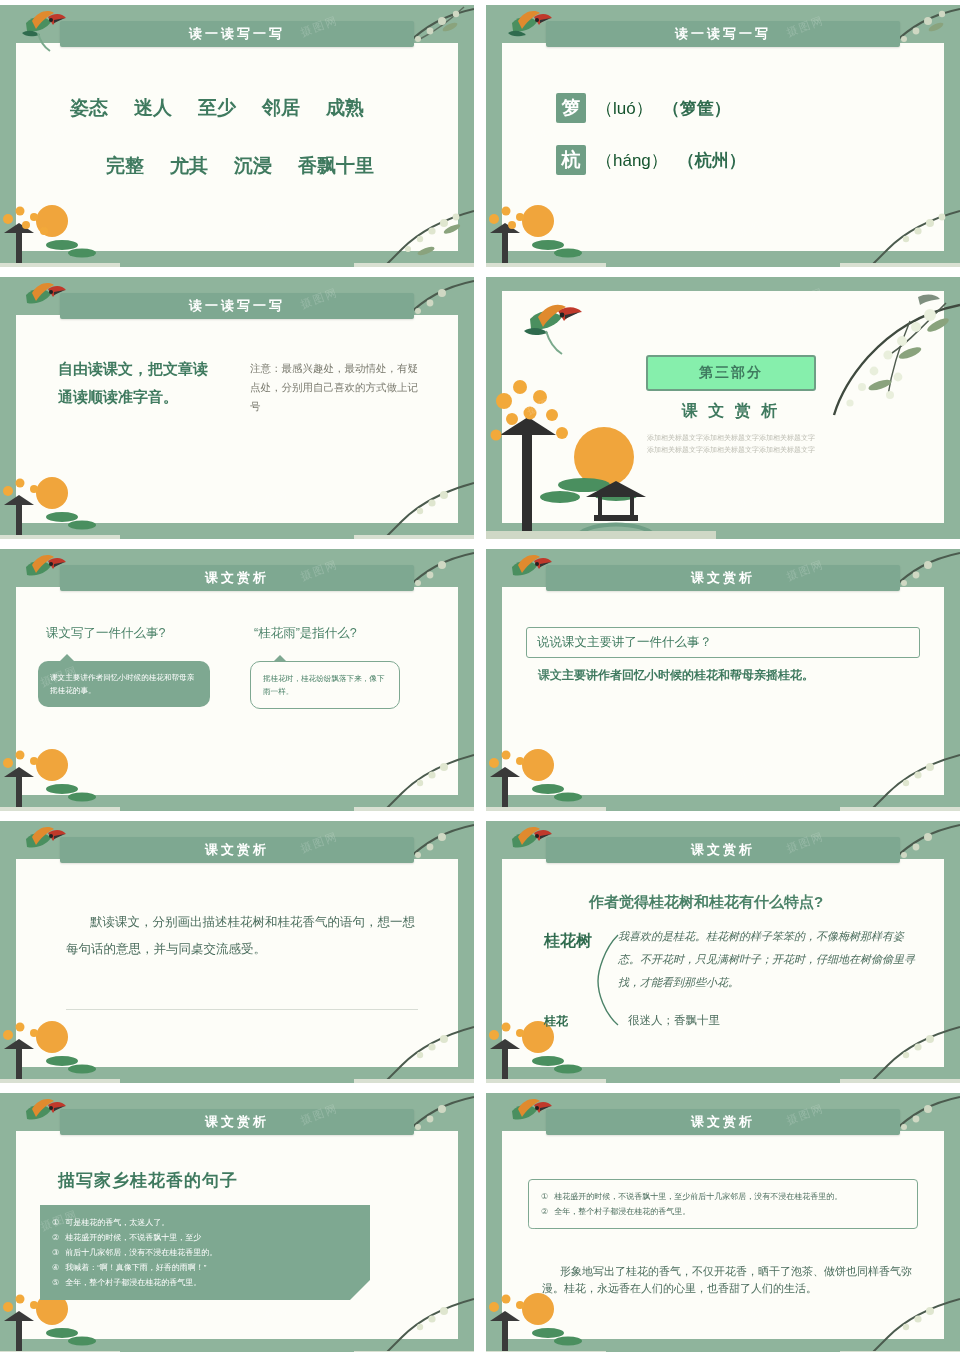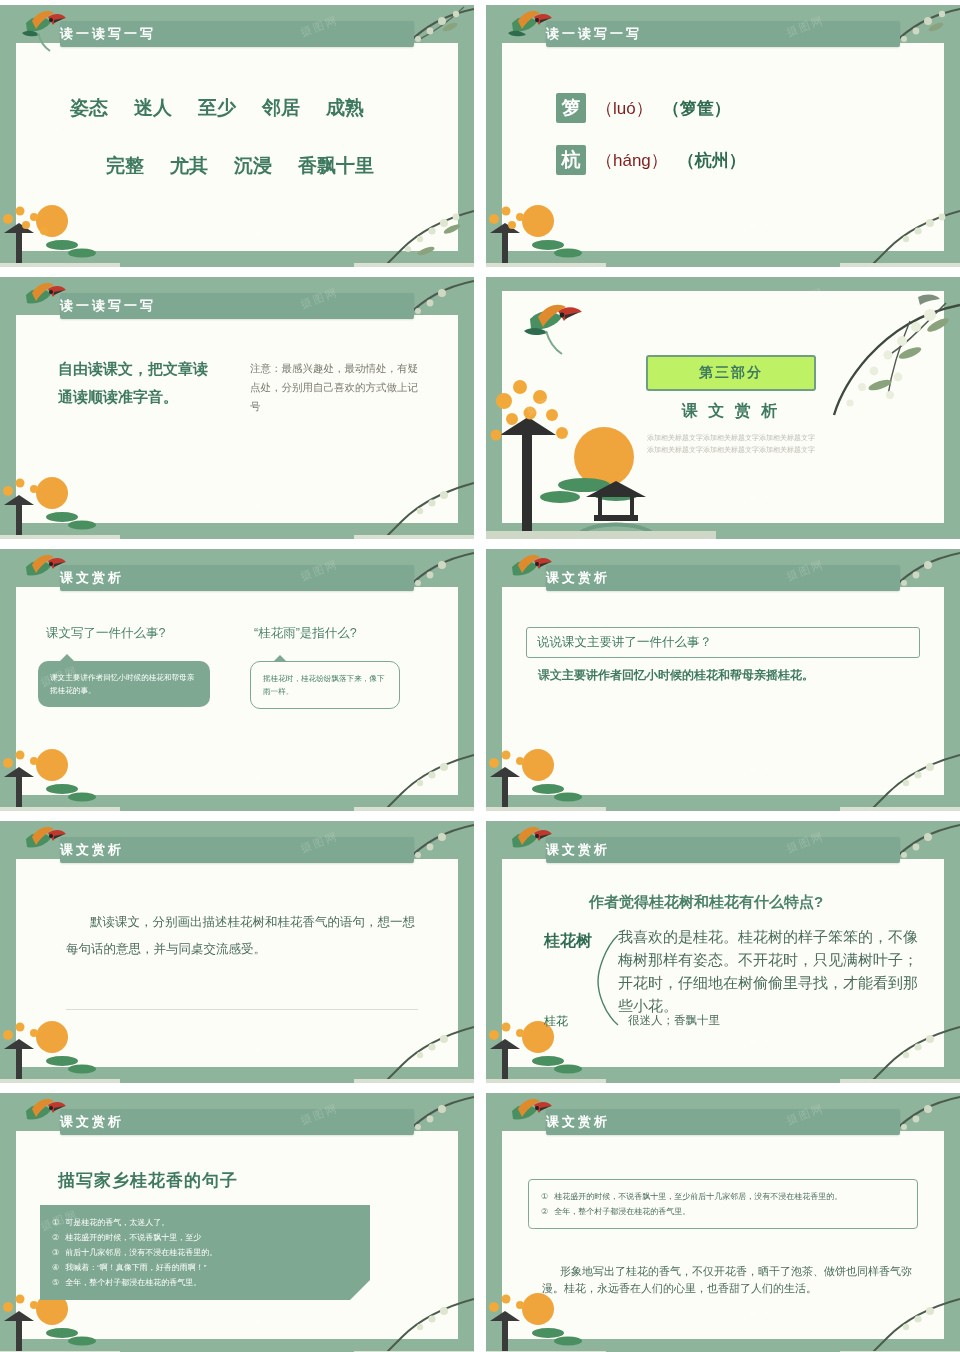--- a/index.html
+++ b/index.html
@@ -49,21 +49,21 @@
     top: 14px;
   }
   
   .banner {
     position: absolute;
     left: 60px; right: 60px; top: 16px;
     height: 26px;
     background: #7ea891;
     border-radius: 2px;
     z-index: 4;
-    display: flex; align-items: center; justify-content: flex-start;
+    display: flex; align-items: center; justify-content: center;
     box-shadow: 0 1px 2px rgba(0,0,0,0.12);
   }
   .banner-text {
     color: #fff; font-size: 13px; font-weight: bold; letter-spacing: 3px;
   }
 
   
   .bird {
     position: absolute; left: 18px; top: 2px; width: 52px; height: 46px; z-index: 5;
   }
@@ -89,41 +89,41 @@
 
   .pinyin-line {
     display: flex; align-items: center; gap: 10px;
     margin-bottom: 22px;
   }
   .char-box {
     width: 30px; height: 30px; background: #6f9e85; color: #fff;
     display: flex; align-items: center; justify-content: center;
     font-size: 19px; font-weight: bold; border-radius: 2px;
   }
-  .pinyin { color: #7f1d1d; font-size: 17px; text-align: center; }
+  .pinyin { color: #14532d; font-size: 17px; text-align: center; }
   .word { color: #2f6b4e; font-size: 17px; font-weight: bold; }
 
   .read-block {
     position: absolute; left: 58px; top: 78px; width: 150px;
     color: #3f7a5f; font-size: 15px; font-weight: bold; line-height: 28px;
   }
   .note-block {
     position: absolute; left: 250px; top: 82px; width: 170px;
     color: #7a7a6e; font-size: 10.5px; line-height: 19px;
   }
 
   
   .sec-box {
     position: absolute; left: 160px; top: 78px; width: 170px;
     text-align: center;
   }
   .sec-tag {
     border: 2px solid #6f9e85; border-radius: 3px;
     padding: 7px 0; color: #3f7a5f; font-size: 14px; font-weight: bold;
-    letter-spacing: 2px; background: #bef264;
+    letter-spacing: 2px; background: #86efac;
   }
   .sec-title {
     margin-top: 10px; color: #3f7a5f; font-size: 16px; font-weight: bold; letter-spacing: 3px;
   }
   .sec-sub {
     margin-top: 10px; color: #bdbdb2; font-size: 7px; line-height: 12px;
   }
 
   
   .q {
@@ -162,24 +162,24 @@
   .rule {
     position: absolute; left: 66px; right: 56px; top: 188px;
     height: 1px; background: #d8ddd5;
   }
 
   .q-title {
     position: absolute; left: 60px; top: 72px; right: 40px;
     color: #4b8268; font-size: 15px; font-weight: bold; margin-left: 43px;
   }
   .label-a { position: absolute; left: 58px; top: 110px; color: #2f6b4e; font-size: 16px; font-weight: bold; }
-  .label-b { position: absolute; left: 58px; top: 192px; color: #2f6b4e; font-size: 12px; font-weight: normal; }
+  .label-b { position: absolute; left: 58px; top: 192px; color: #2f6b4e; font-size: 12px; font-weight: bold; }
   .text-a {
     position: absolute; left: 132px; top: 104px; right: 40px;
-    color: #4b6d5d; font-size: 15px; line-height: 23px;
+    color: #4b6d5d; font-size: 11px; line-height: 23px; font-style: italic;
   }
   .text-b { position: absolute; left: 142px; top: 192px; color: #4b6d5d; font-size: 11.5px; }
   .brace { position: absolute; left: 108px; top: 110px; width: 26px; height: 98px; }
 
   .big-head {
     position: absolute; left: 58px; top: 76px; color: #3f7a5f; font-size: 17px; font-weight: bold; letter-spacing: 1px;
   }
   .listbox {
     position: absolute; left: 40px; top: 112px; width: 330px;
     background: #7ea891; color: #fff; padding: 10px 12px;

